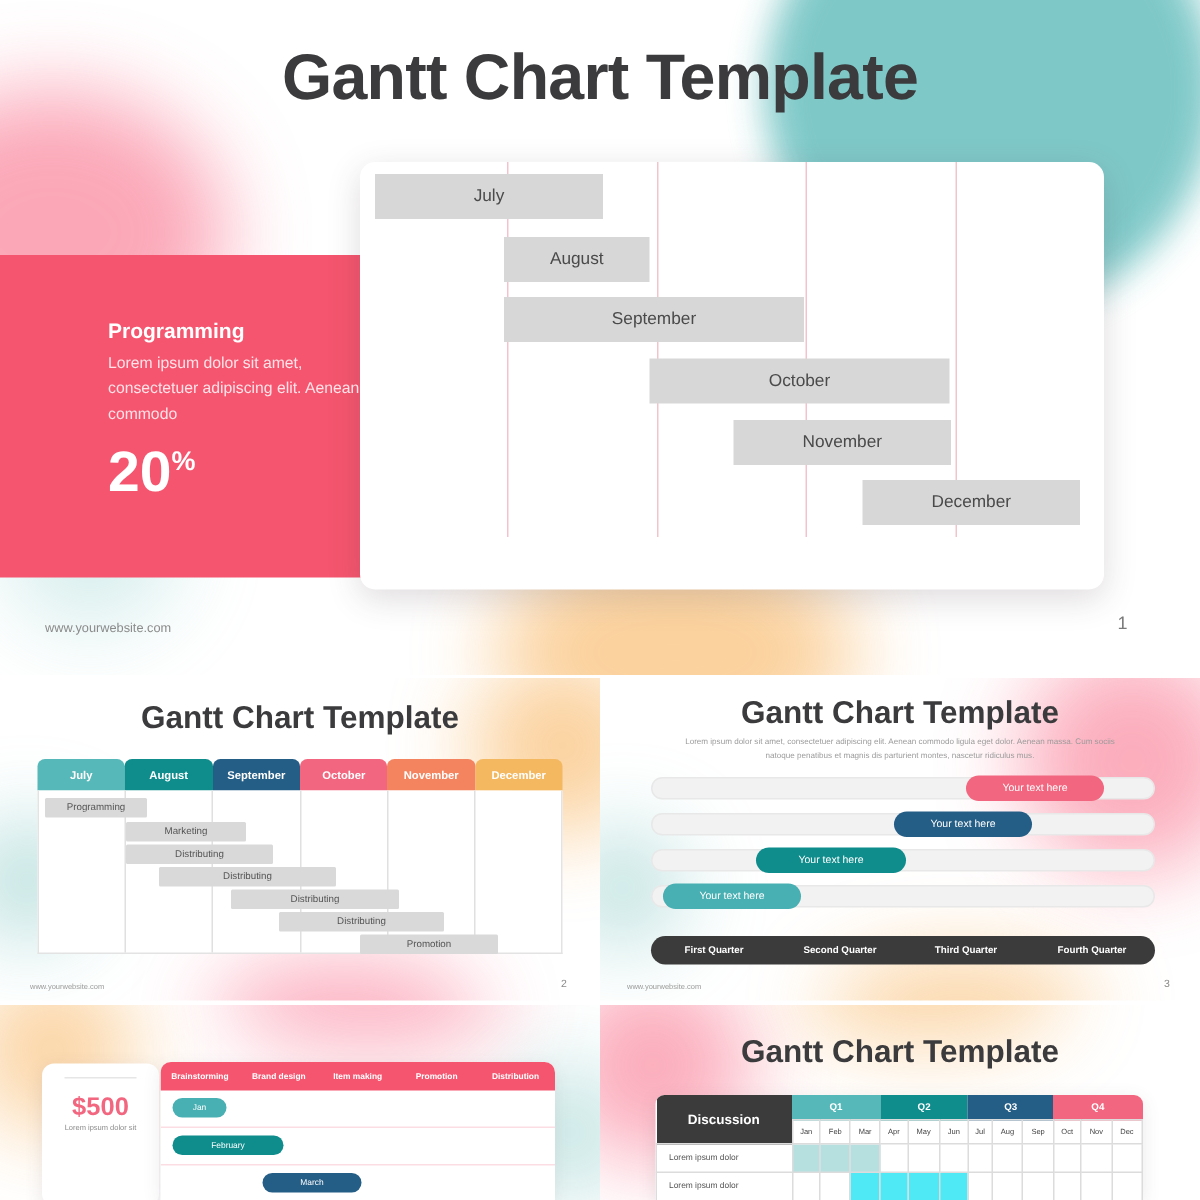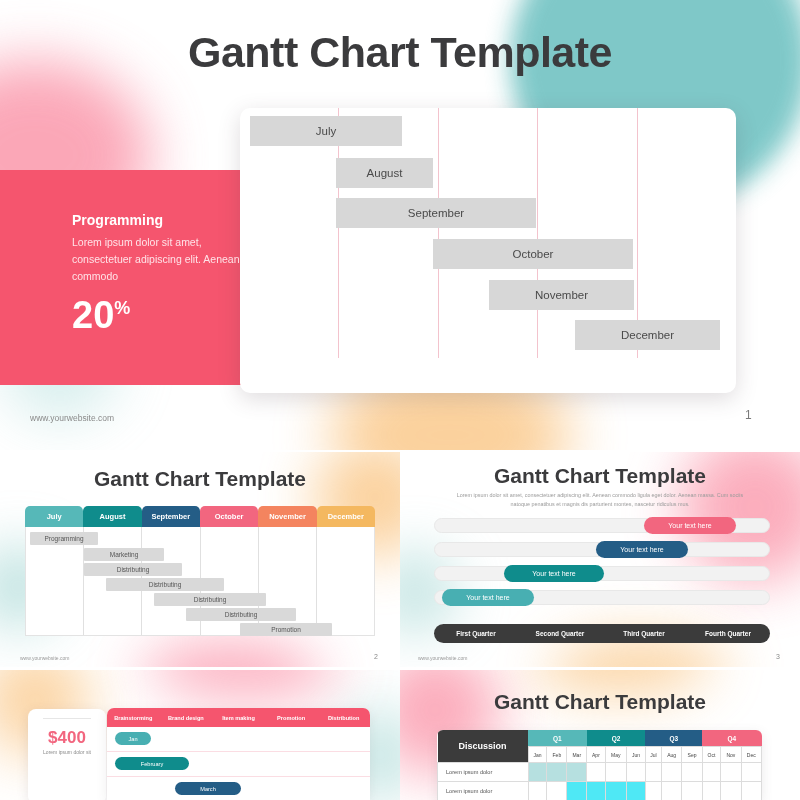--- a/index.html
+++ b/index.html
@@ -232,21 +232,21 @@
   <div id="s3-page">3</div>
 
   <div id="slide4">
     <div class="blob" id="s4-blob-orange"></div>
     <div class="blob" id="s4-blob-pink"></div>
     <div class="blob" id="s4-blob-teal"></div>
   </div>
   <div id="s4-stats">
     <div id="s4-divider"></div>
     <div style="padding-top:10px;">
-      <div class="s4num" id="s4n1" style="color: rgb(242, 102, 127);">$400</div>
+      <div class="s4num" id="s4n1" style="color: rgb(242, 102, 127);">$500</div>
       <div class="s4cap">Lorem ipsum dolor sit</div>
     </div>
   </div>
   <div id="s4-table">
     <div id="s4-head">
       <div class="hc">Brainstorming</div>
       <div class="hc">Brand design</div>
       <div class="hc">Item making</div>
       <div class="hc">Promotion</div>
       <div class="hc">Distribution</div>

